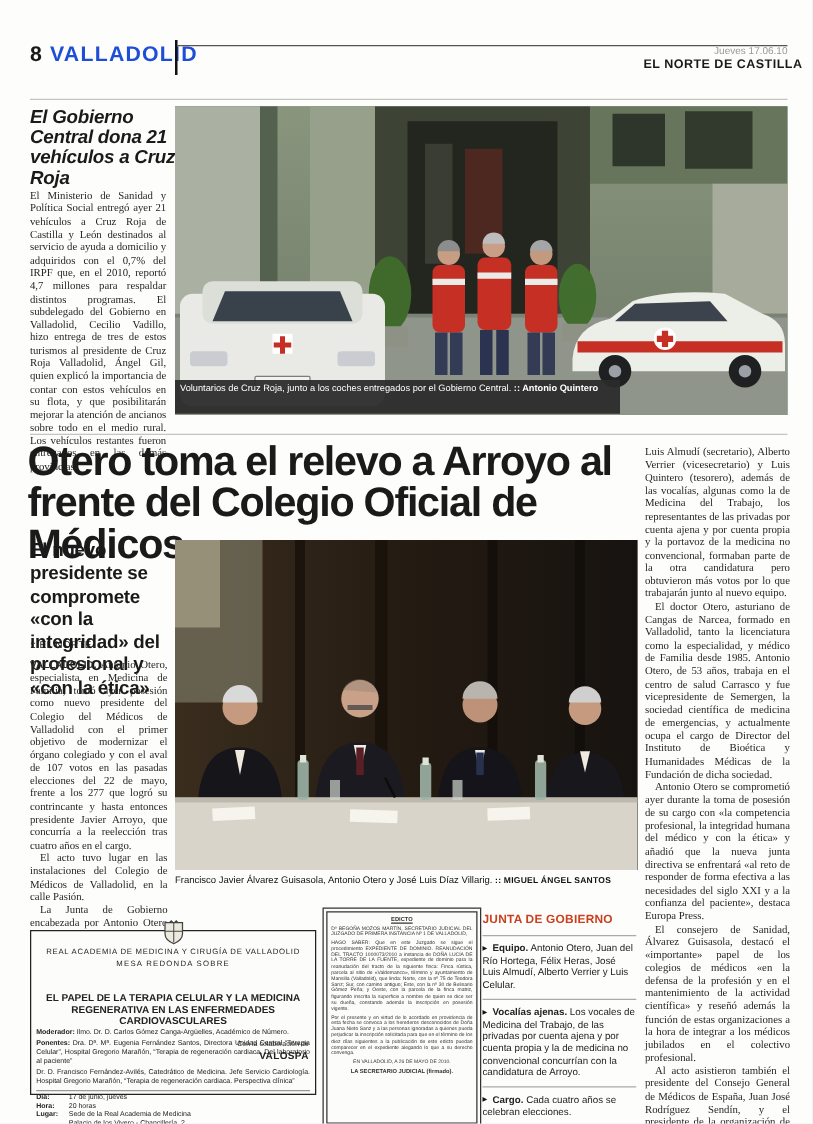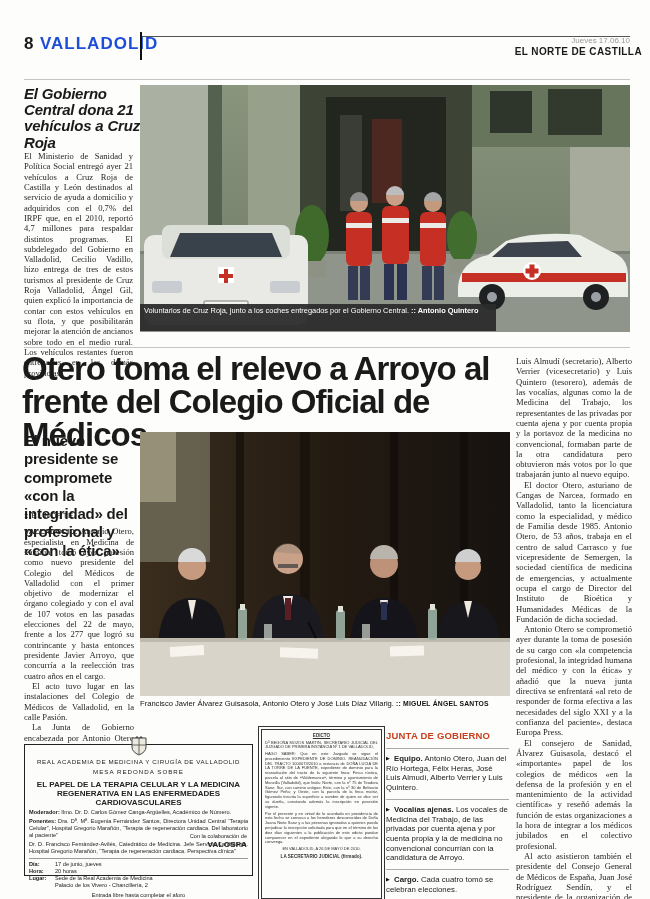--- a/index.html
+++ b/index.html
@@ -36,21 +36,21 @@
   #a2-caption{left:140px;top:699px;width:372px;font-size:7.6px;color:#111;white-space:nowrap;}
   #a2-caption .credit{font-weight:bold;font-size:6.8px;letter-spacing:.2px;}
   
   #ad-box{left:24px;top:744px;width:227px;height:130px;border:1px solid #222;background:#fcfcfa;
           font-size:5.6px;line-height:1.25;color:#222;}
   #ad-crest{position:absolute;left:50%;top:-9px;transform:translateX(-50%);}
   #ad-inner{position:absolute;left:4px;right:4px;top:13px;}
   .ad-center{text-align:center;}
   #ad-academy{font-size:6.2px;letter-spacing:.6px;}
   #ad-event{font-size:6.2px;letter-spacing:1px;margin-top:2px;}
-  #ad-title{font-size:8px;font-weight:bold;margin-top:4px;line-height:1.15;}
+  #ad-title{font-size:8px;font-weight:bold;margin-top:18px;line-height:1.15;}
   .ad-line{margin-top:2px;text-align:justify;}
   .ad-line b{font-weight:bold;}
   #ad-rule{height:1px;background:#999;margin:3px 0 2px;}
   .ad-row{display:flex;}
   .ad-row .lbl{width:26px;font-weight:bold;flex:0 0 26px;}
   #ad-colab{position:absolute;right:5px;top:88px;width:78px;text-align:right;}
   #ad-colab .brand{font-weight:bold;font-size:8px;letter-spacing:.3px;}
   #ad-aforo{margin-top:3px;text-align:center;}
   
   #edicto-outer{left:258px;top:726px;width:121px;height:170px;border:1px solid #333;padding:2px;background:#fcfcfa;}
@@ -305,28 +305,28 @@
       <p class="ad-center" style="text-align:center;">EN VALLADOLID, A 26 DE MAYO DE 2010.</p>
       <div id="edicto-sig">LA SECRETARIO JUDICIAL (firmado).</div>
     </div>
   </div>
 
   <div class="abs" id="junta-box">
     <div id="junta-title" style="color:#c8401e;">JUNTA DE GOBIERNO</div>
     <div class="junta-item">
       <span class="bullet">▶</span>
       <b>Equipo.</b>
-      <span>Antonio Otero, Juan del Río Hortega, Félix Heras, José Luis Almudí, Alberto Verrier y Luis Quintero.</span>
+      <span>Antonio Otero, Juan del Río Hortega, Félix Heras, José Luis Almudí, Alberto Verrier y Luis Celular.</span>
     </div>
     <div class="junta-item">
       <span class="bullet">▶</span>
       <b>Vocalías ajenas.</b>
       <span>Los vocales de Medicina del Trabajo, de las privadas por cuenta ajena y por cuenta propia y la de medicina no convencional concurrían con la candidatura de Arroyo.</span>
     </div>
     <div class="junta-item">
       <span class="bullet">▶</span>
       <b>Cargo.</b>
-      <span>Cada cuatro tomó se celebran elecciones.</span>
+      <span>Cada cuatro años se celebran elecciones.</span>
     </div>
 
   </div>
 
 </div>
 
 </body></html>

